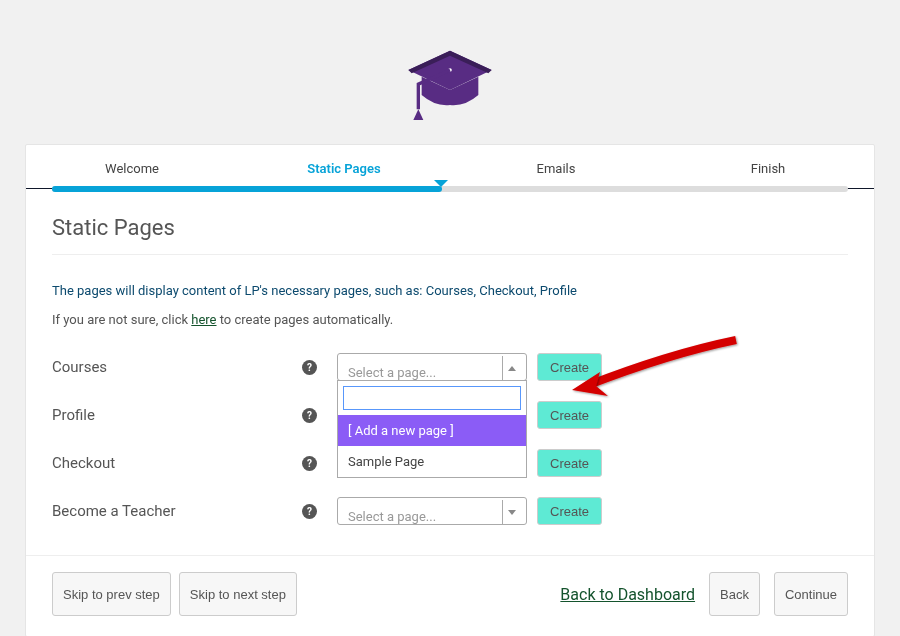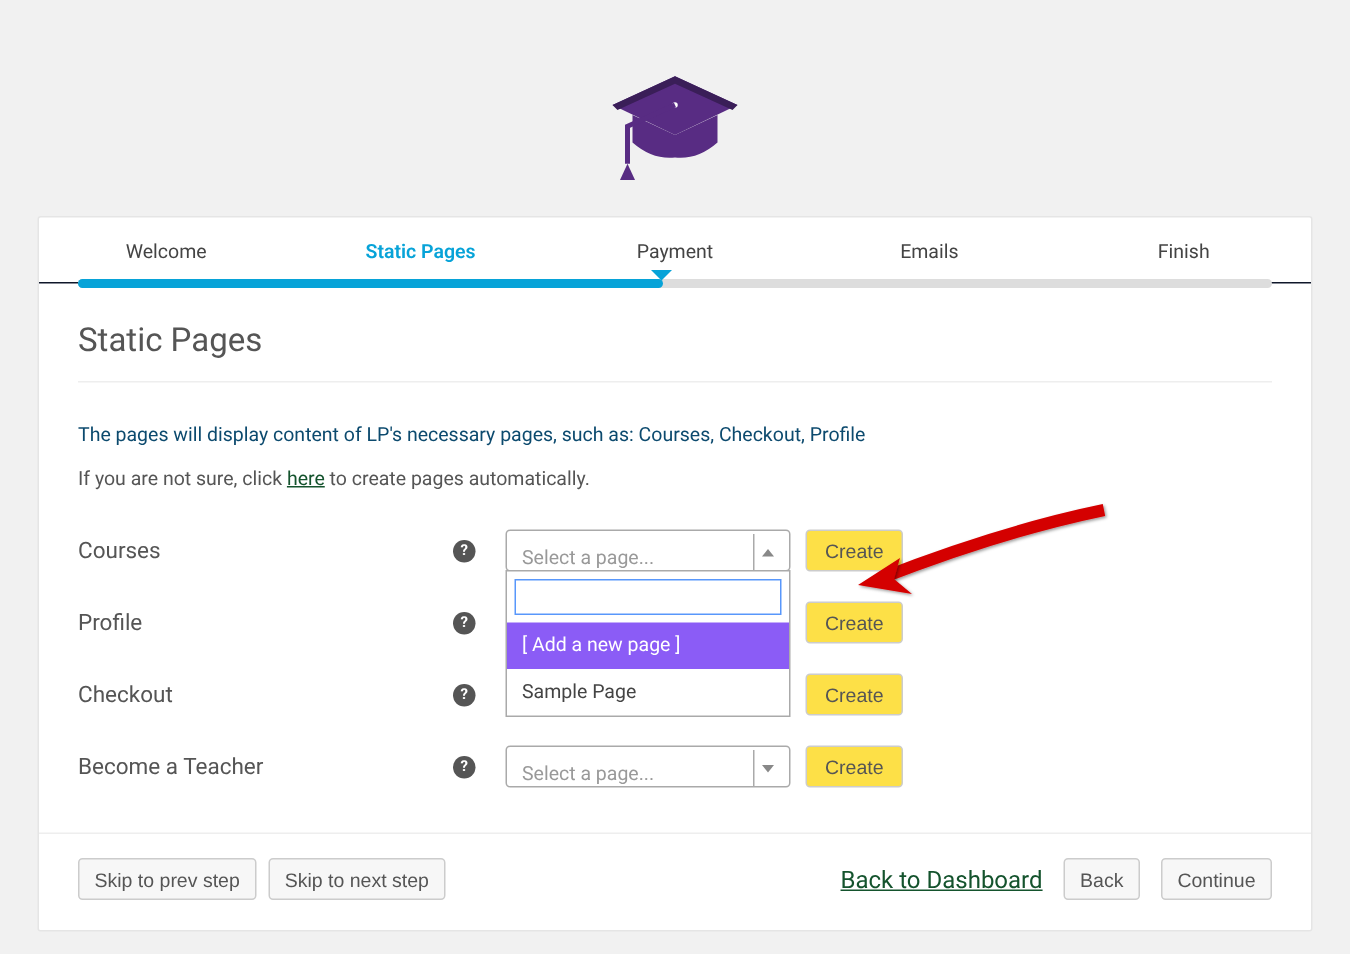--- a/index.html
+++ b/index.html
@@ -146,21 +146,21 @@
       width: 0;
       height: 0;
       border-left: 4px solid transparent;
       border-right: 4px solid transparent;
       border-bottom: 5px solid #888;
     }
     .btn-create {
       margin-left: 10px;
       height: 28px;
       border: 1px solid #ccc;
-      background: #fde047;
+      background: #5eead4;
       font-size: 13px;
       color: #555;
       padding: 0 12px;
       border-radius: 3px;
       cursor: pointer;
     }
     .dropdown {
       position: absolute;
       width: 190px;
       border: 1px solid #aaa;
@@ -199,21 +199,21 @@
     .footer-left {
       display: flex;
       gap: 8px;
     }
     .footer-right {
       display: flex;
       align-items: center;
       gap: 14px;
     }
     .btn {
-      height: 28px;
+      height: 44px;
       border: 1px solid #ccc;
       background: #f7f7f7;
       font-size: 13px;
       color: #555;
       padding: 0 10px;
       border-radius: 3px;
       cursor: pointer;
     }
     .arrow-annotation {
       position: absolute;
@@ -235,21 +235,20 @@
     <path d="M60 38 L22 55 L22 85" stroke="#582c83" stroke-width="4" fill="none"></path>
     <path d="M22 85 L16 98 L28 98 Z" fill="#582c83"></path>
   </svg>
 </div>
 
 <div class="panel">
 
   <div class="wizard-steps">
     <div class="wizard-step">Welcome</div>
     <div class="wizard-step active">Static Pages</div>
-    <div class="wizard-step">Payment</div>
     <div class="wizard-step">Emails</div>
     <div class="wizard-step">Finish</div>
   </div>
 
   <div class="progress-wrap">
     <div class="progress-fill"></div>
   </div>
 
   <div class="content">
     <h2 class="page-title">Static Pages</h2>

